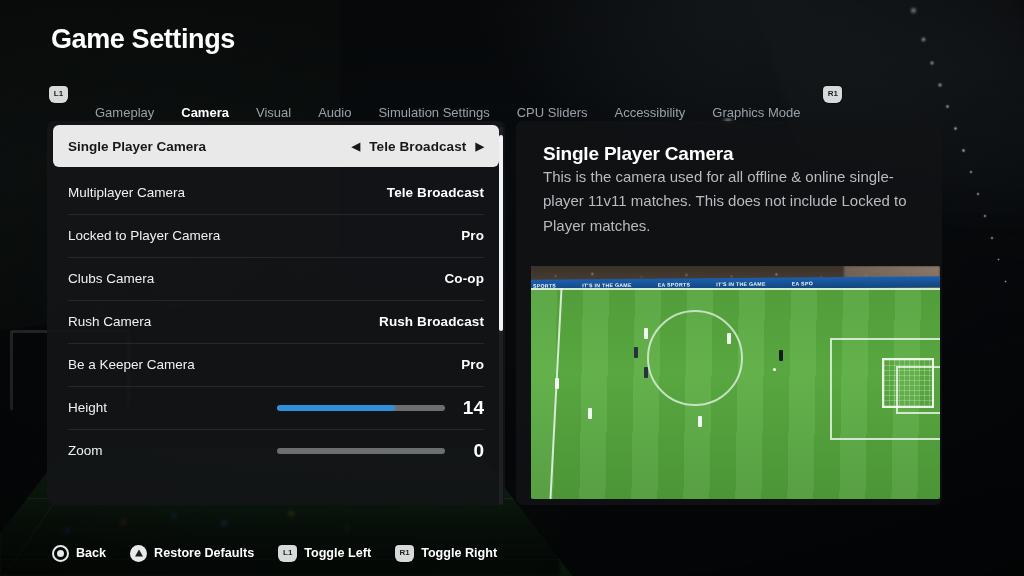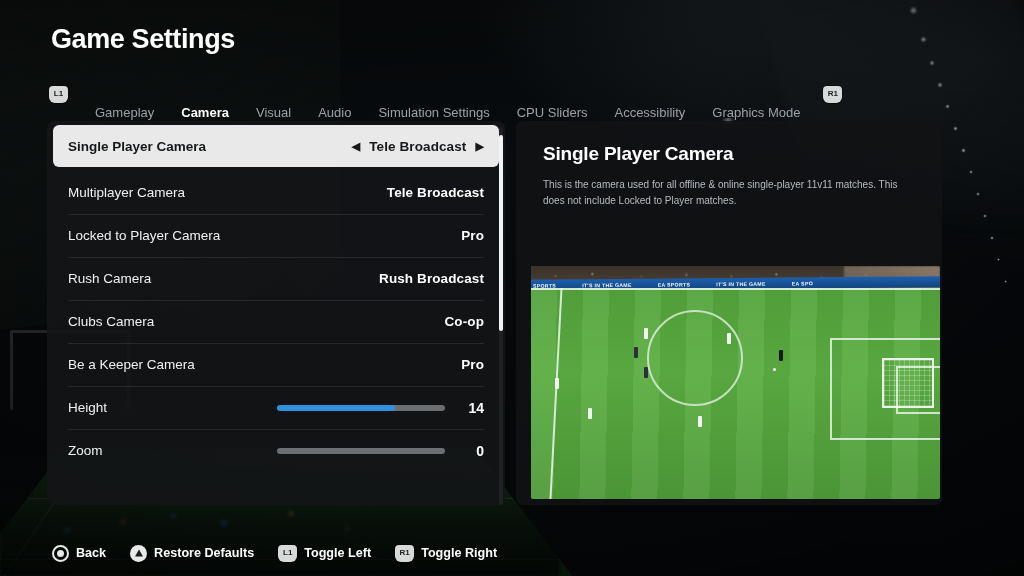--- a/index.html
+++ b/index.html
@@ -124,40 +124,40 @@
   }
   .arrow { font-size:11px; line-height:1; color:#16181a; }
 
   .slider-wrap { margin-left:auto; display:flex; align-items:center; gap:15px; }
   .slider-track {
     width:168px; height:6px; border-radius:3px; background:#6c6f72;
     position:relative; overflow:hidden;
   }
   .slider-fill { position:absolute; left:0; top:0; bottom:0; border-radius:3px; }
   .slider-num {
-    width:24px; text-align:right; font-size:14px; font-weight:700; color:#ffffff;
+    width:24px; text-align:right; font-size:19px; font-weight:700; color:#ffffff;
   }
 
   .scrollbar {
     position:absolute; left:499px; top:127px; width:4px; height:378px;
     background:rgba(255,255,255,.06); border-radius:2px;
   }
   .scrollbar-thumb {
     position:absolute; left:0; width:4px; border-radius:2px; background:#f2f3f4;
   }
 
   
   .detail-panel {
     position:absolute; left:516px; top:121px; width:426px; height:384px;
     background:rgba(17,18,20,.88); border-radius:7px;
     padding:22px 26px 0 27px;
   }
   .detail-title { font-size:19px; font-weight:700; color:#ffffff; letter-spacing:-.2px; }
   .detail-desc {
-    margin-top:12px; font-size:10px; line-height:1.62; color:#b7bcc0;
+    font-size:15px; line-height:1.62; color:#b7bcc0;
     max-width:400px;
   }
 
   
   .preview {
     position:absolute; left:531px; top:266px; width:409px; height:233px;
     border-radius:2px; overflow:hidden; background:#2a5c22;
   }
   .pv-crowd {
     position:absolute; left:0; top:0; width:100%; height:20px;
@@ -313,27 +313,27 @@
     <span class="row-label">Multiplayer Camera</span>
     <span class="row-value">Tele Broadcast</span>
   </div>
 
   <div class="row">
     <span class="row-label">Locked to Player Camera</span>
     <span class="row-value">Pro</span>
   </div>
 
   <div class="row">
+    <span class="row-label">Clubs Camera</span>
+    <span class="row-value">Co-op</span>
+  </div>
+
+  <div class="row">
     <span class="row-label">Rush Camera</span>
     <span class="row-value">Rush Broadcast</span>
-  </div>
-
-  <div class="row">
-    <span class="row-label">Clubs Camera</span>
-    <span class="row-value">Co-op</span>
   </div>
 
   <div class="row">
     <span class="row-label">Be a Keeper Camera</span>
     <span class="row-value">Pro</span>
   </div>
 
 
   <div class="row">
     <span class="row-label">Height</span>

